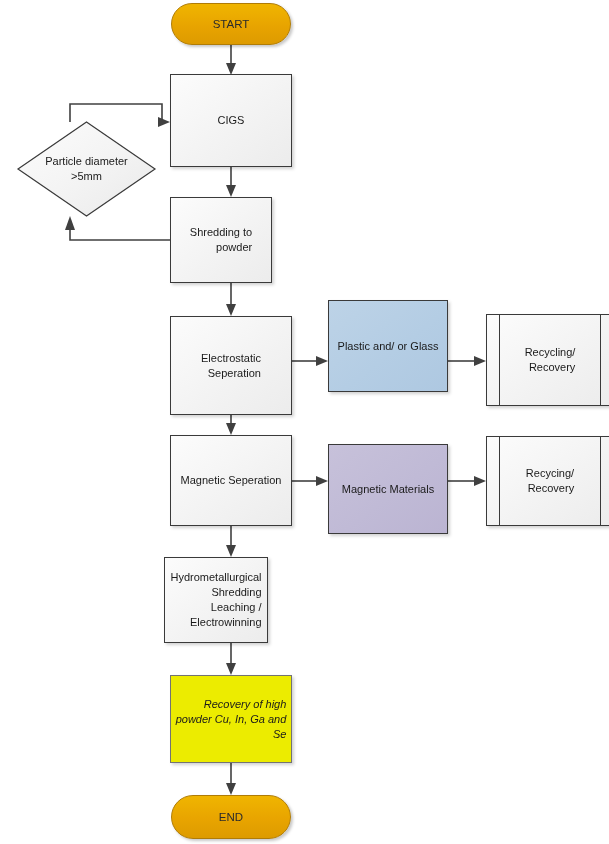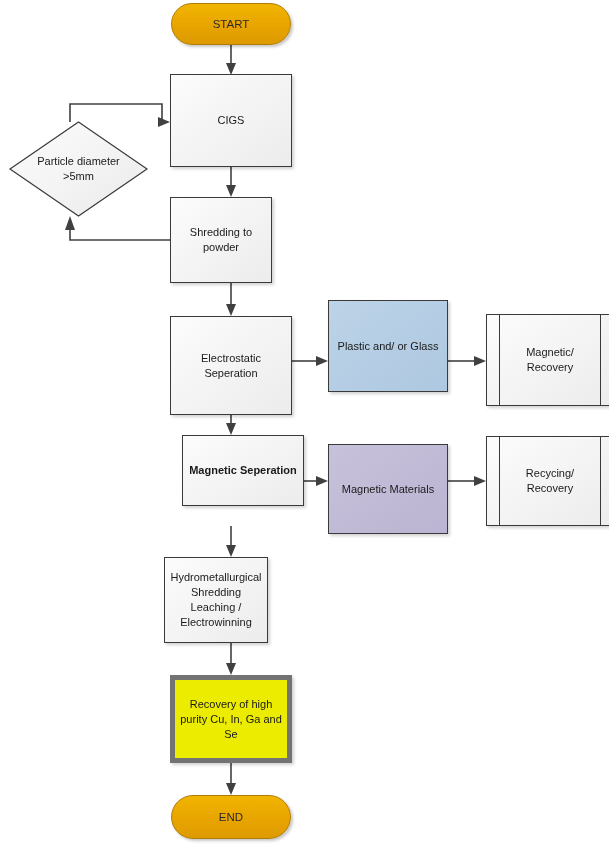--- a/index.html
+++ b/index.html
@@ -17,21 +17,21 @@
     height: 844px;
     background: #ffffff;
     overflow: hidden;
   }
   .node {
     position: absolute;
     box-sizing: border-box;
     display: flex;
     align-items: center;
     justify-content: center;
-    text-align: center;
+    text-align: right;
     color: #1a1a1a;
     font-size: 11px;
     line-height: 15px;
     z-index: 3;
   }
   
   .terminator {
     border: 1px solid #b07c06;
     border-radius: 22px;
     background: linear-gradient(to bottom, #f0b500 0%, #e8a400 55%, #dd9b00 100%);
@@ -48,21 +48,22 @@
   .process.blue {
     background: linear-gradient(to bottom right, #bdd3e7 0%, #b4cde4 55%, #aec8e1 100%);
     border-color: #3a3a3a;
   }
   .process.purple {
     background: linear-gradient(to bottom right, #c7c1da 0%, #c0bad6 55%, #bbb4d2 100%);
     border-color: #3a3a3a;
   }
   .process.yellow {
     background: #ecec00;
-    border: 5px solid #737373;
+    border: 1px solid #737373;
+    font-style: italic;
   }
   
   .predefined {
     border: 1px solid #3a3a3a;
     background: linear-gradient(to bottom right, #fcfcfc 0%, #f3f3f3 55%, #ececec 100%);
     box-shadow: 2px 2px 3px rgba(0,0,0,0.18);
   }
   .predefined .bar {
     position: absolute;
     top: 0;
@@ -191,21 +192,21 @@
   </svg>
 
   <div class="node terminator" style="left:171px; top:3px; width:120px; height:42px;">
     <span>START</span>
   </div>
 
   <div class="node process" style="left:170px; top:74px; width:122px; height:93px;">
     <span>CIGS</span>
   </div>
 
-  <div class="decision" style="left:8px; top:120px; width:141px; height:98px;">
+  <div class="decision" style="left:16px; top:120px; width:141px; height:98px;">
     <svg class="dshape" width="141" height="98" viewBox="0 0 141 98">
       <defs>
         <linearGradient id="dgrad" x1="0" y1="0" x2="1" y2="1">
           <stop offset="0%" stop-color="#fcfcfc"></stop>
           <stop offset="55%" stop-color="#f3f3f3"></stop>
           <stop offset="100%" stop-color="#e9e9e9"></stop>
         </linearGradient>
       </defs>
       <polygon points="70.5,2 139,49 70.5,96 2,49" fill="url(#dgrad)" stroke="#3a3a3a" stroke-width="1.2"></polygon>
     </svg>
@@ -232,26 +233,26 @@
   </div>
 
   <div class="node process blue" style="left:328px; top:300px; width:120px; height:92px;">
     <span>Plastic and/ or Glass</span>
   </div>
 
   <div class="node predefined" style="left:486px; top:314px; width:128px; height:92px;">
     <span class="bar left"></span>
     <span class="bar right"></span>
     <div class="ptext">
-      <div>Magnetic/</div>
+      <div>Recycling/</div>
       <div>Recovery</div>
     </div>
   </div>
 
-  <div class="node process" style="left:182px; top:435px; width:122px; height:71px;font-weight:bold;">
+  <div class="node process" style="left:170px; top:435px; width:122px; height:91px;">
     <span>Magnetic Seperation</span>
   </div>
 
   <div class="node process purple" style="left:328px; top:436px; width:120px; height:90px;margin-top:8px;">
     <span>Magnetic Materials</span>
   </div>
 
   <div class="node predefined" style="left:486px; top:436px; width:128px; height:90px;">
     <span class="bar left"></span>
     <span class="bar right"></span>
@@ -266,21 +267,21 @@
       <div>Hydrometallurgical</div>
       <div>Shredding</div>
       <div>Leaching /</div>
       <div>Electrowinning</div>
     </div>
   </div>
 
   <div class="node process yellow" style="left:170px; top:675px; width:122px; height:88px;">
     <div>
       <div>Recovery of high</div>
-      <div>purity Cu, In, Ga and</div>
+      <div>powder Cu, In, Ga and</div>
       <div>Se</div>
     </div>
   </div>
 
   <div class="node terminator" style="left:171px; top:795px; width:120px; height:44px;">
     <span>END</span>
   </div>
 
 </div>
 

